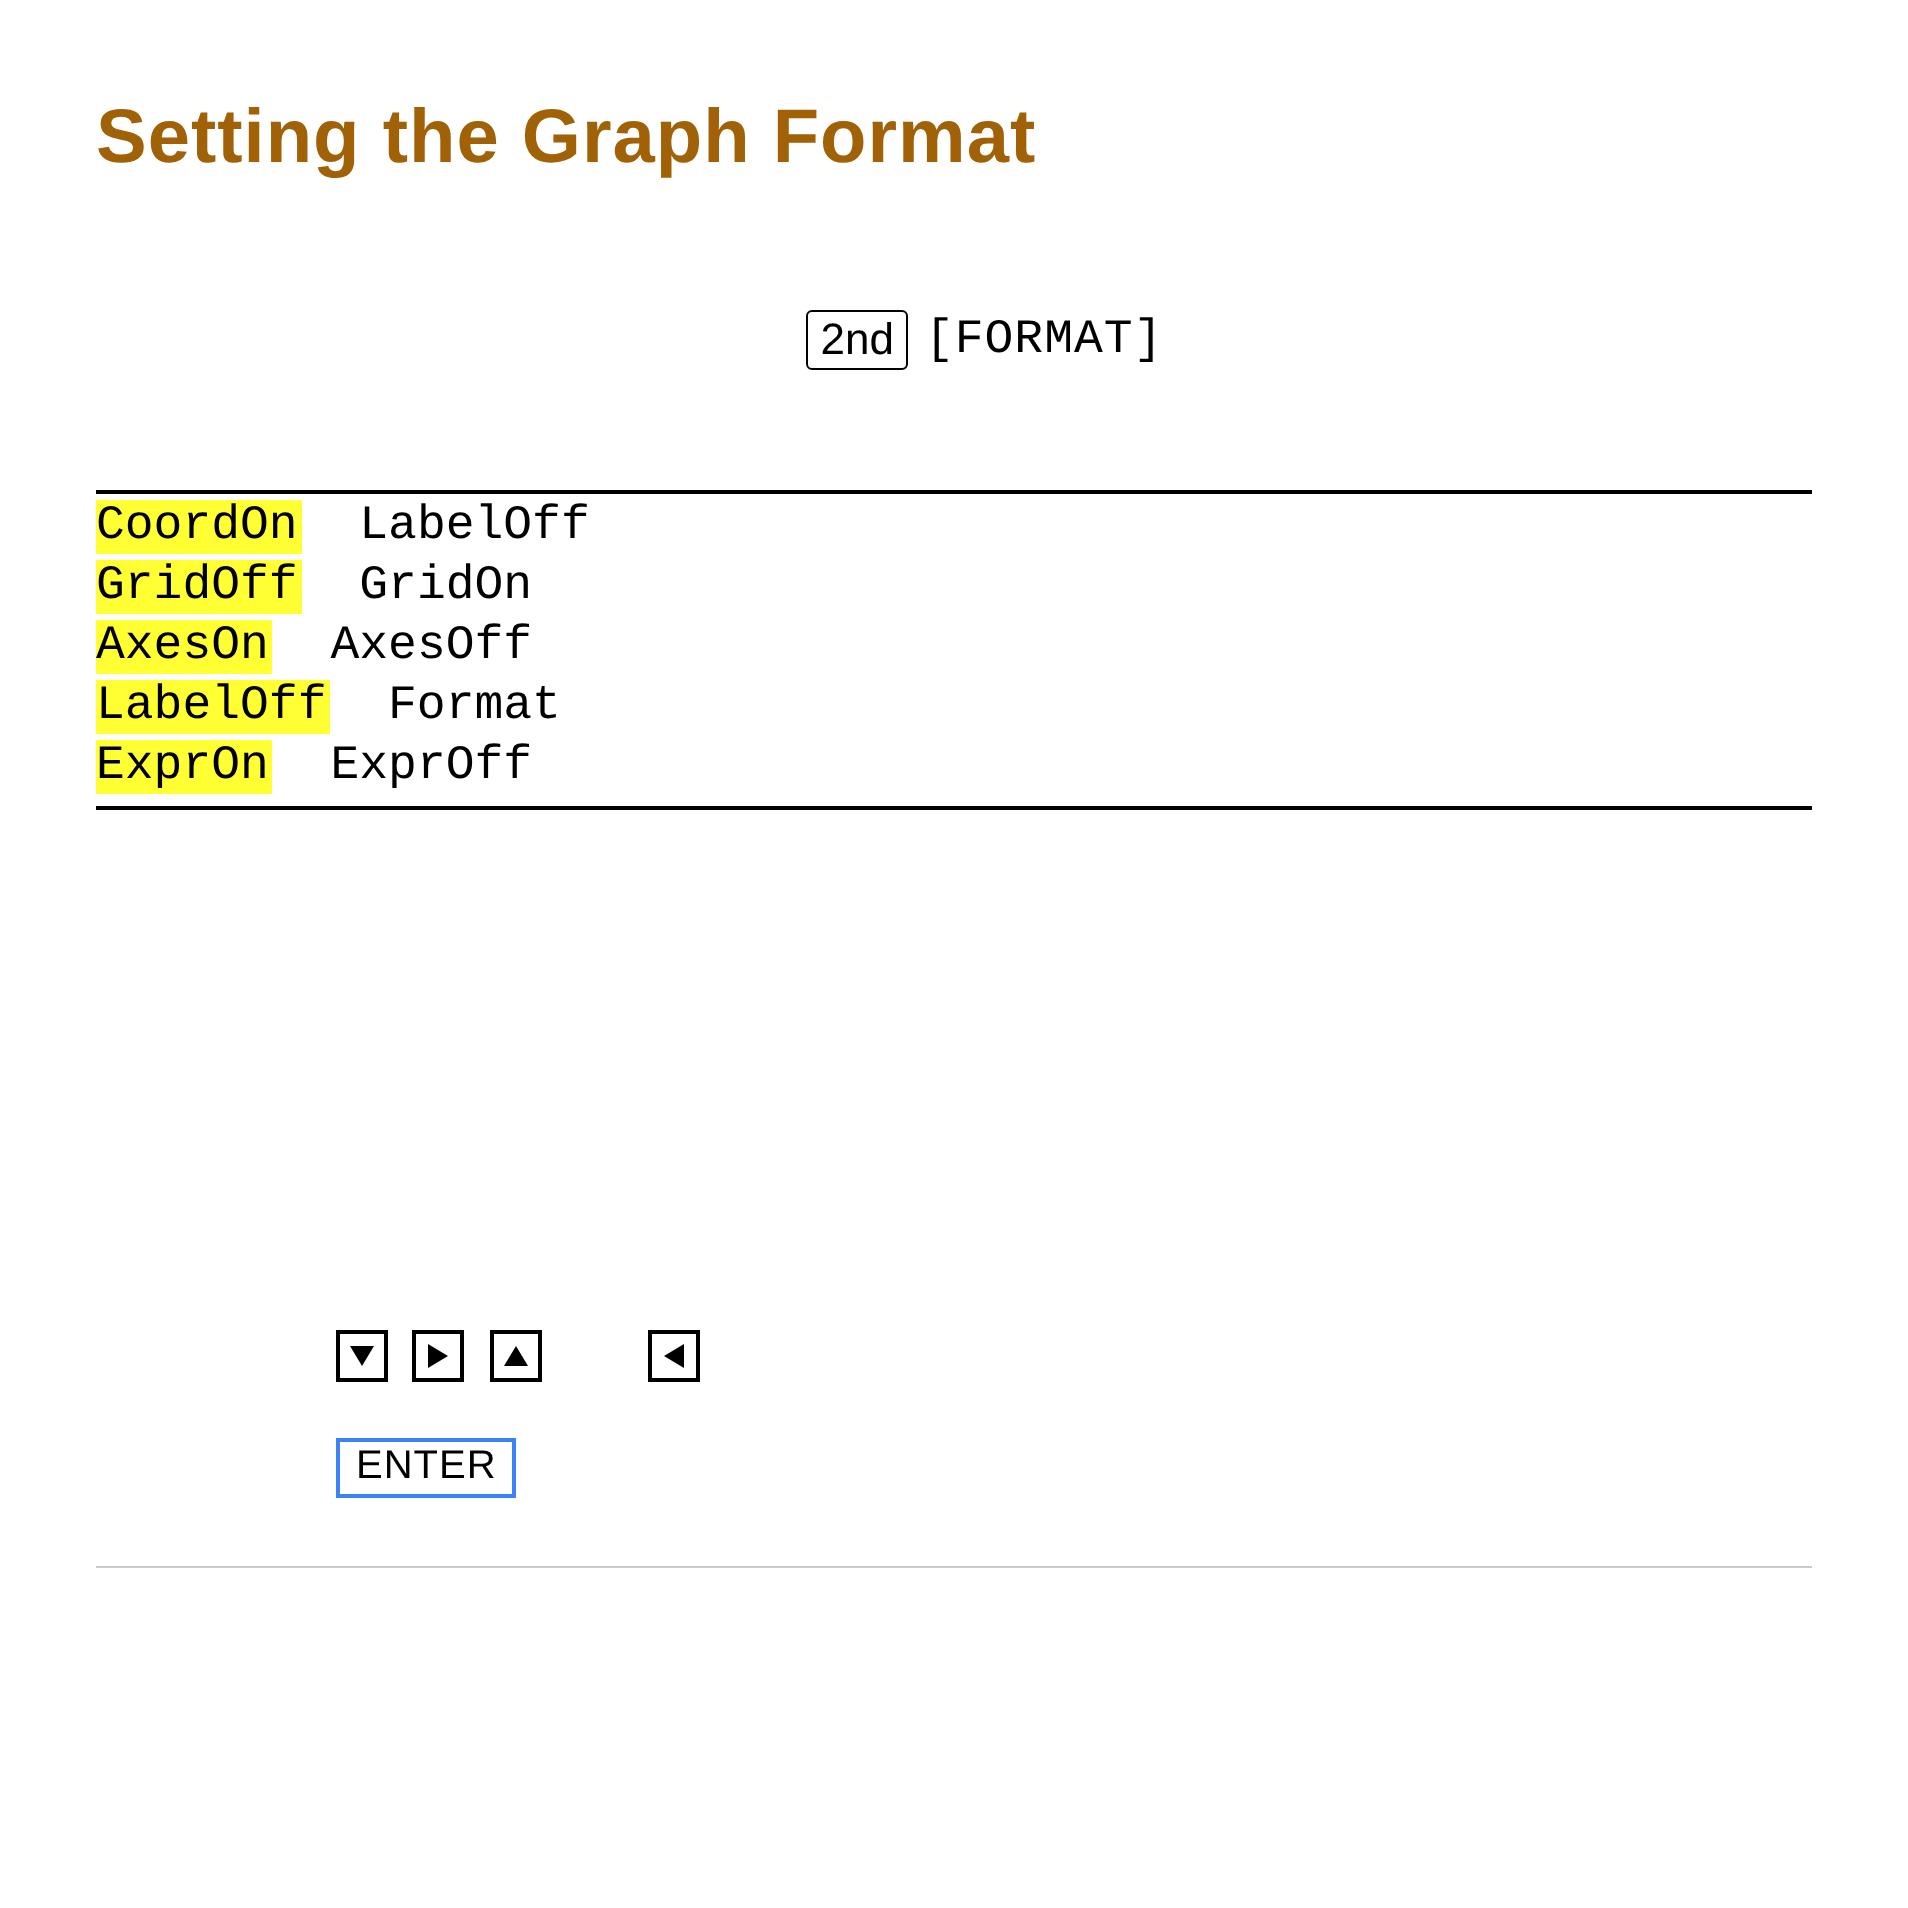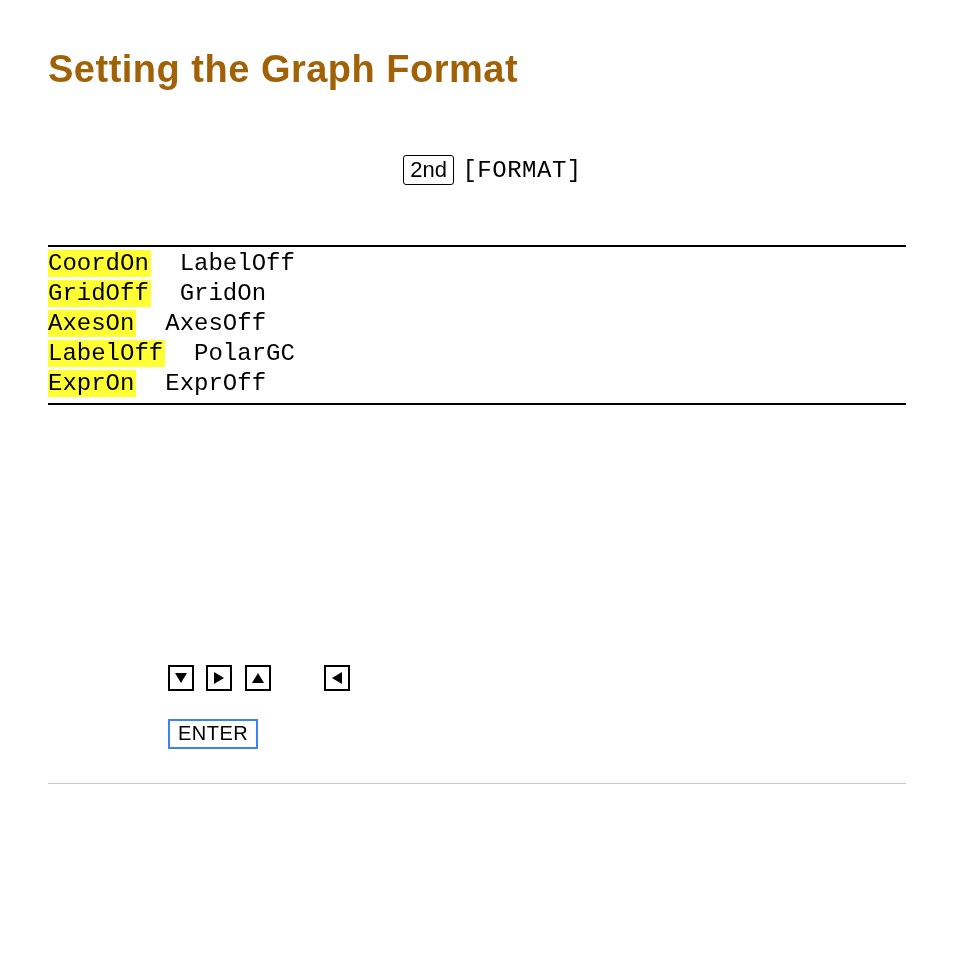--- a/index.html
+++ b/index.html
@@ -113,21 +113,21 @@
 
   <div class="access-row">
     <span class="key-2nd">2nd</span>
     <span class="func-label">[FORMAT]</span>
   </div>
 
   <div class="format-box">
     <div class="fmt-row"><span class="sel">CoordOn</span>  <span>LabelOff</span></div>
     <div class="fmt-row"><span class="sel">GridOff</span>  <span>GridOn</span></div>
     <div class="fmt-row"><span class="sel">AxesOn</span>  <span>AxesOff</span></div>
-    <div class="fmt-row"><span class="sel">LabelOff</span>  <span>PolarGC</span></div>
+    <div class="fmt-row"><span class="sel">LabelOff</span>  <span>Format</span></div>
     <div class="fmt-row"><span class="sel">ExprOn</span>  <span>ExprOff</span></div>
   </div>
 
   <div class="nav-section">
     <span class="arrow-key">
       <svg width="12" height="10" viewBox="0 0 12 10">
           <polygon points="0,0 12,0 6,10" fill="#000"></polygon>
         </svg>
     </span>
     <span class="arrow-key">

